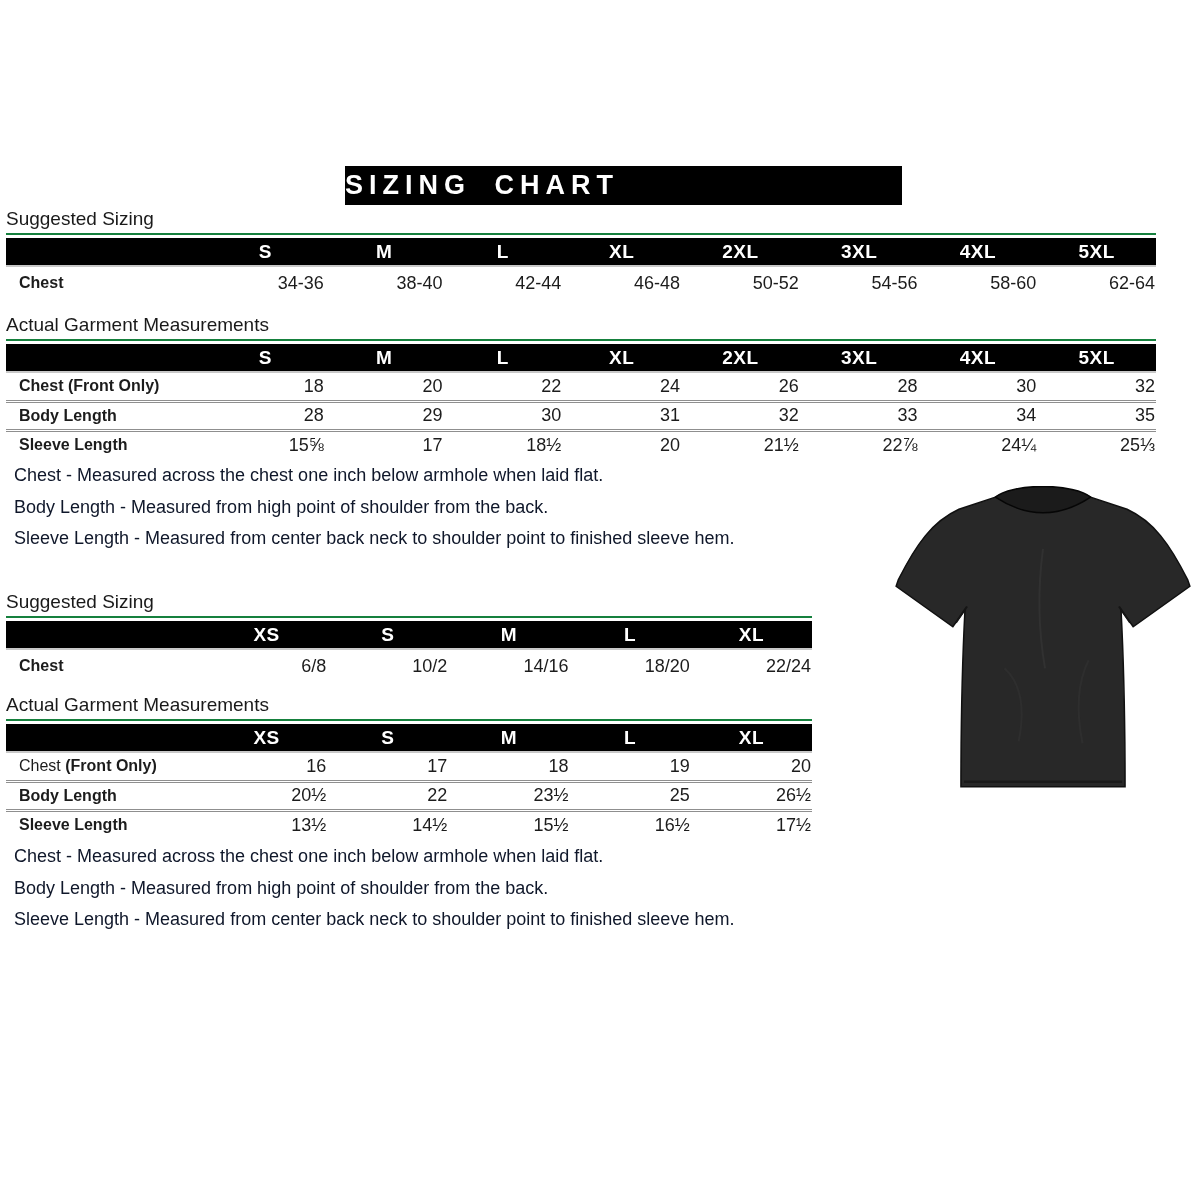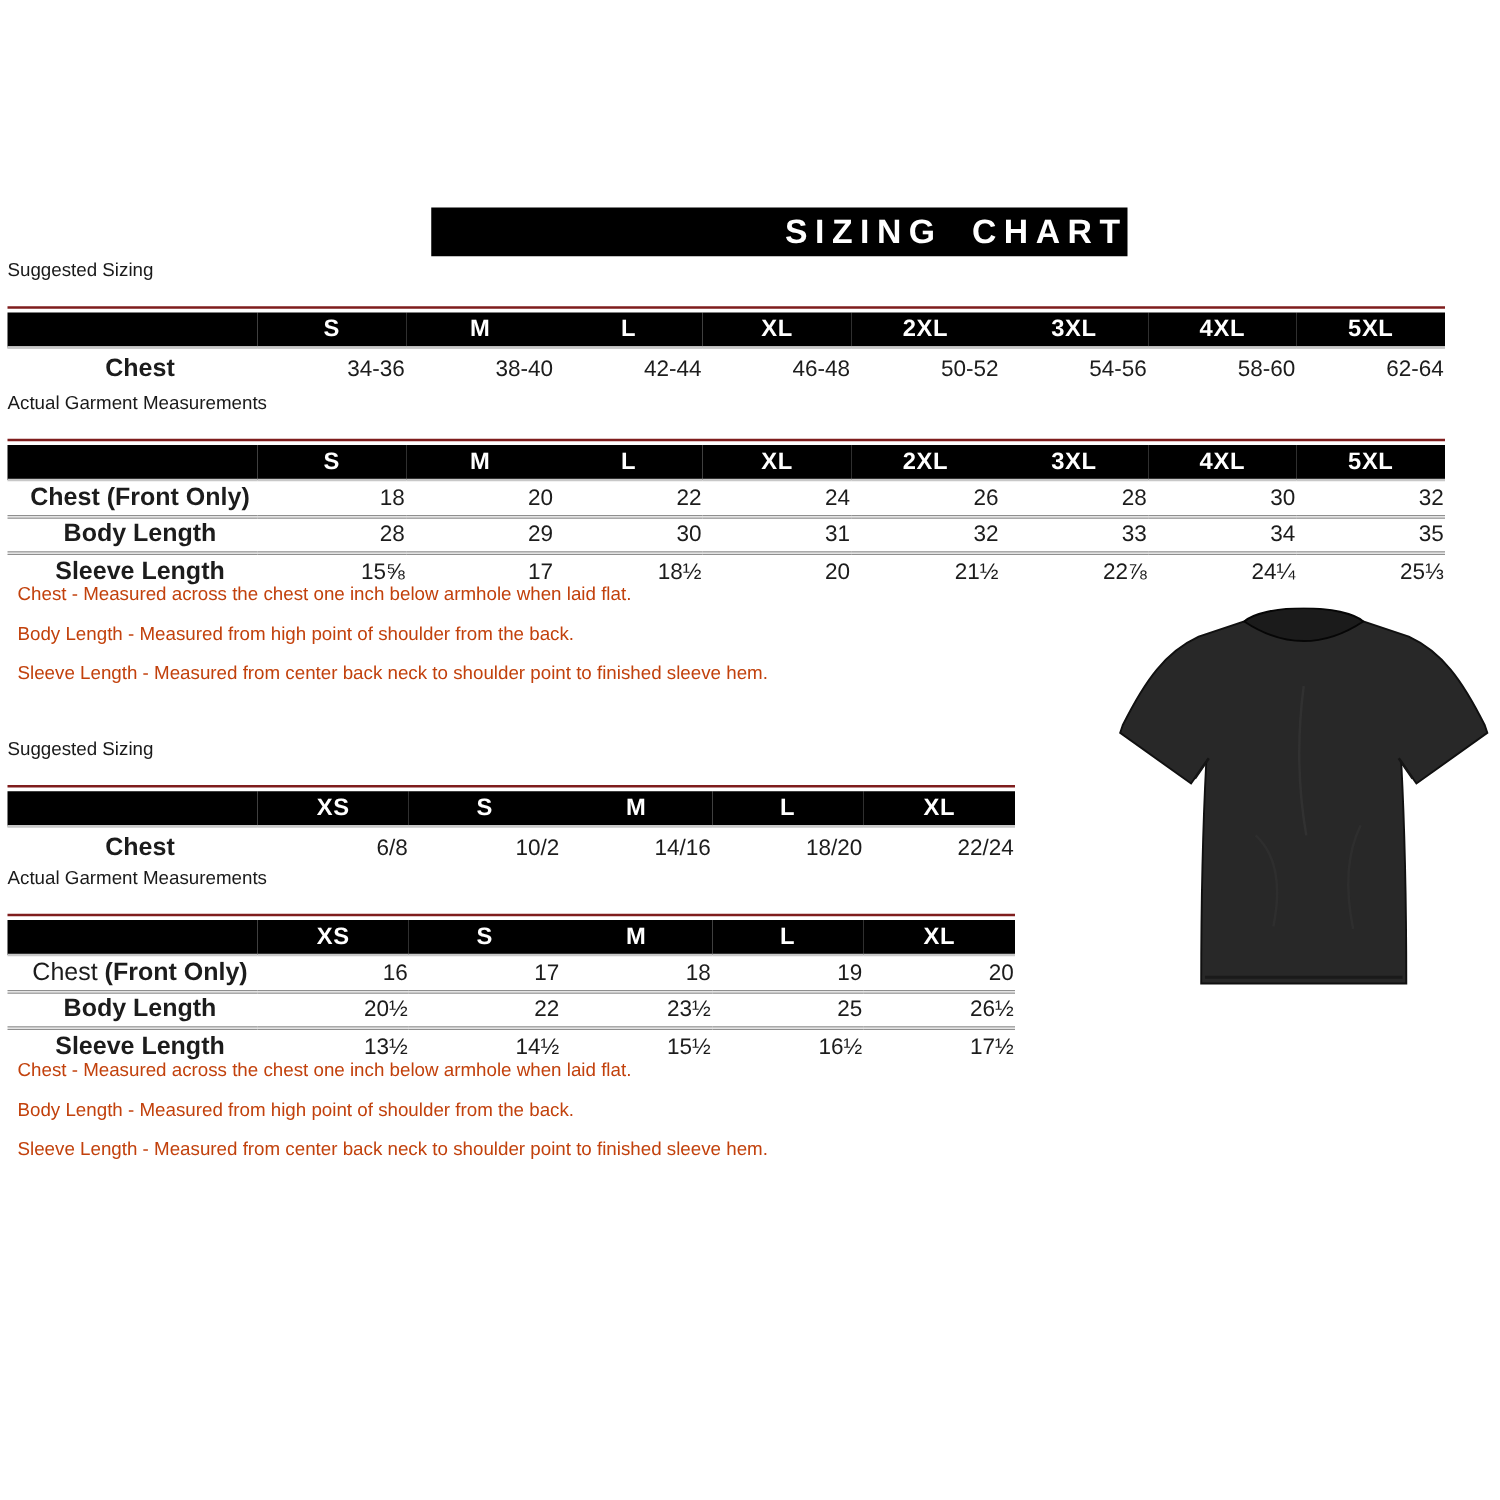--- a/index.html
+++ b/index.html
@@ -6,50 +6,50 @@
   .canvas{
     position:relative;width:1200px;height:1200px;background:#ffffff;
     font-family:"Liberation Sans","DejaVu Sans",sans-serif;color:#1a1a1a;overflow:hidden;
   }
   .page-title{
     position:absolute;left:12px;top:156px;margin:0;
     font-size:31px;font-weight:bold;color:#161616;letter-spacing:.5px;
   }
   .banner{
     position:absolute;left:345px;top:166px;width:557px;height:39px;background:#000;
-    display:flex;align-items:center;justify-content:flex-end;
+    display:flex;align-items:center;justify-content:flex-start;
   }
   .banner span{color:#fff;font-weight:bold;font-size:27px;letter-spacing:6px;word-spacing:10px;}
   .youth-title{
     position:absolute;left:5px;top:541px;margin:0;
     font-size:30px;font-weight:bold;color:#161616;letter-spacing:.3px;
   }
   .block{position:absolute;left:6px;}
   .seclabel{
-    font-size:15px;color:#1a1a1a;padding-bottom:20px;margin-bottom:3px;
-    border-bottom:2px solid #7f1d1d;font-weight:normal;
+    font-size:19px;color:#1a1a1a;padding-bottom:3px;margin-bottom:3px;
+    border-bottom:2px solid #15803d;font-weight:normal;
   }
   table{border-collapse:collapse;width:100%;table-layout:fixed;color:#1c1c1c;}
   col.labelcol{width:200px;}
   thead th{
     background:#000;color:#fff;font-weight:bold;font-size:19px;height:27px;
     text-align:center;padding:0;letter-spacing:.5px;
   }
   thead tr{border-bottom:2px solid #c8c8c8;}
   tbody th{
-    text-align:center;padding-left:13px;font-weight:normal;font-size:20px;white-space:nowrap;
+    text-align:left;padding-left:13px;font-weight:normal;font-size:16px;white-space:nowrap;
   }
   tbody td{text-align:right;font-size:18px;}
   .rl-b{font-weight:bold;}
   .rl-n{font-weight:normal;}
   .rl-note{font-weight:bold;}
   .plain tbody tr{height:33px;}
   .ruled tbody tr{height:29px;}
   .ruled tbody tr + tr{border-top:3px double #8f8f8f;}
-  .notes{position:absolute;left:14px;font-size:15px;line-height:31.5px;color:#c2410c;}
+  .notes{position:absolute;left:14px;font-size:18px;line-height:31.5px;color:#0f172a;}
   .tshirt{position:absolute;left:891px;top:486px;width:304px;height:314px;}
 </style>
 </head>
 <body>
 
 <div class="canvas">
 
 
   <div class="banner">
     <span>SIZING CHART</span>

